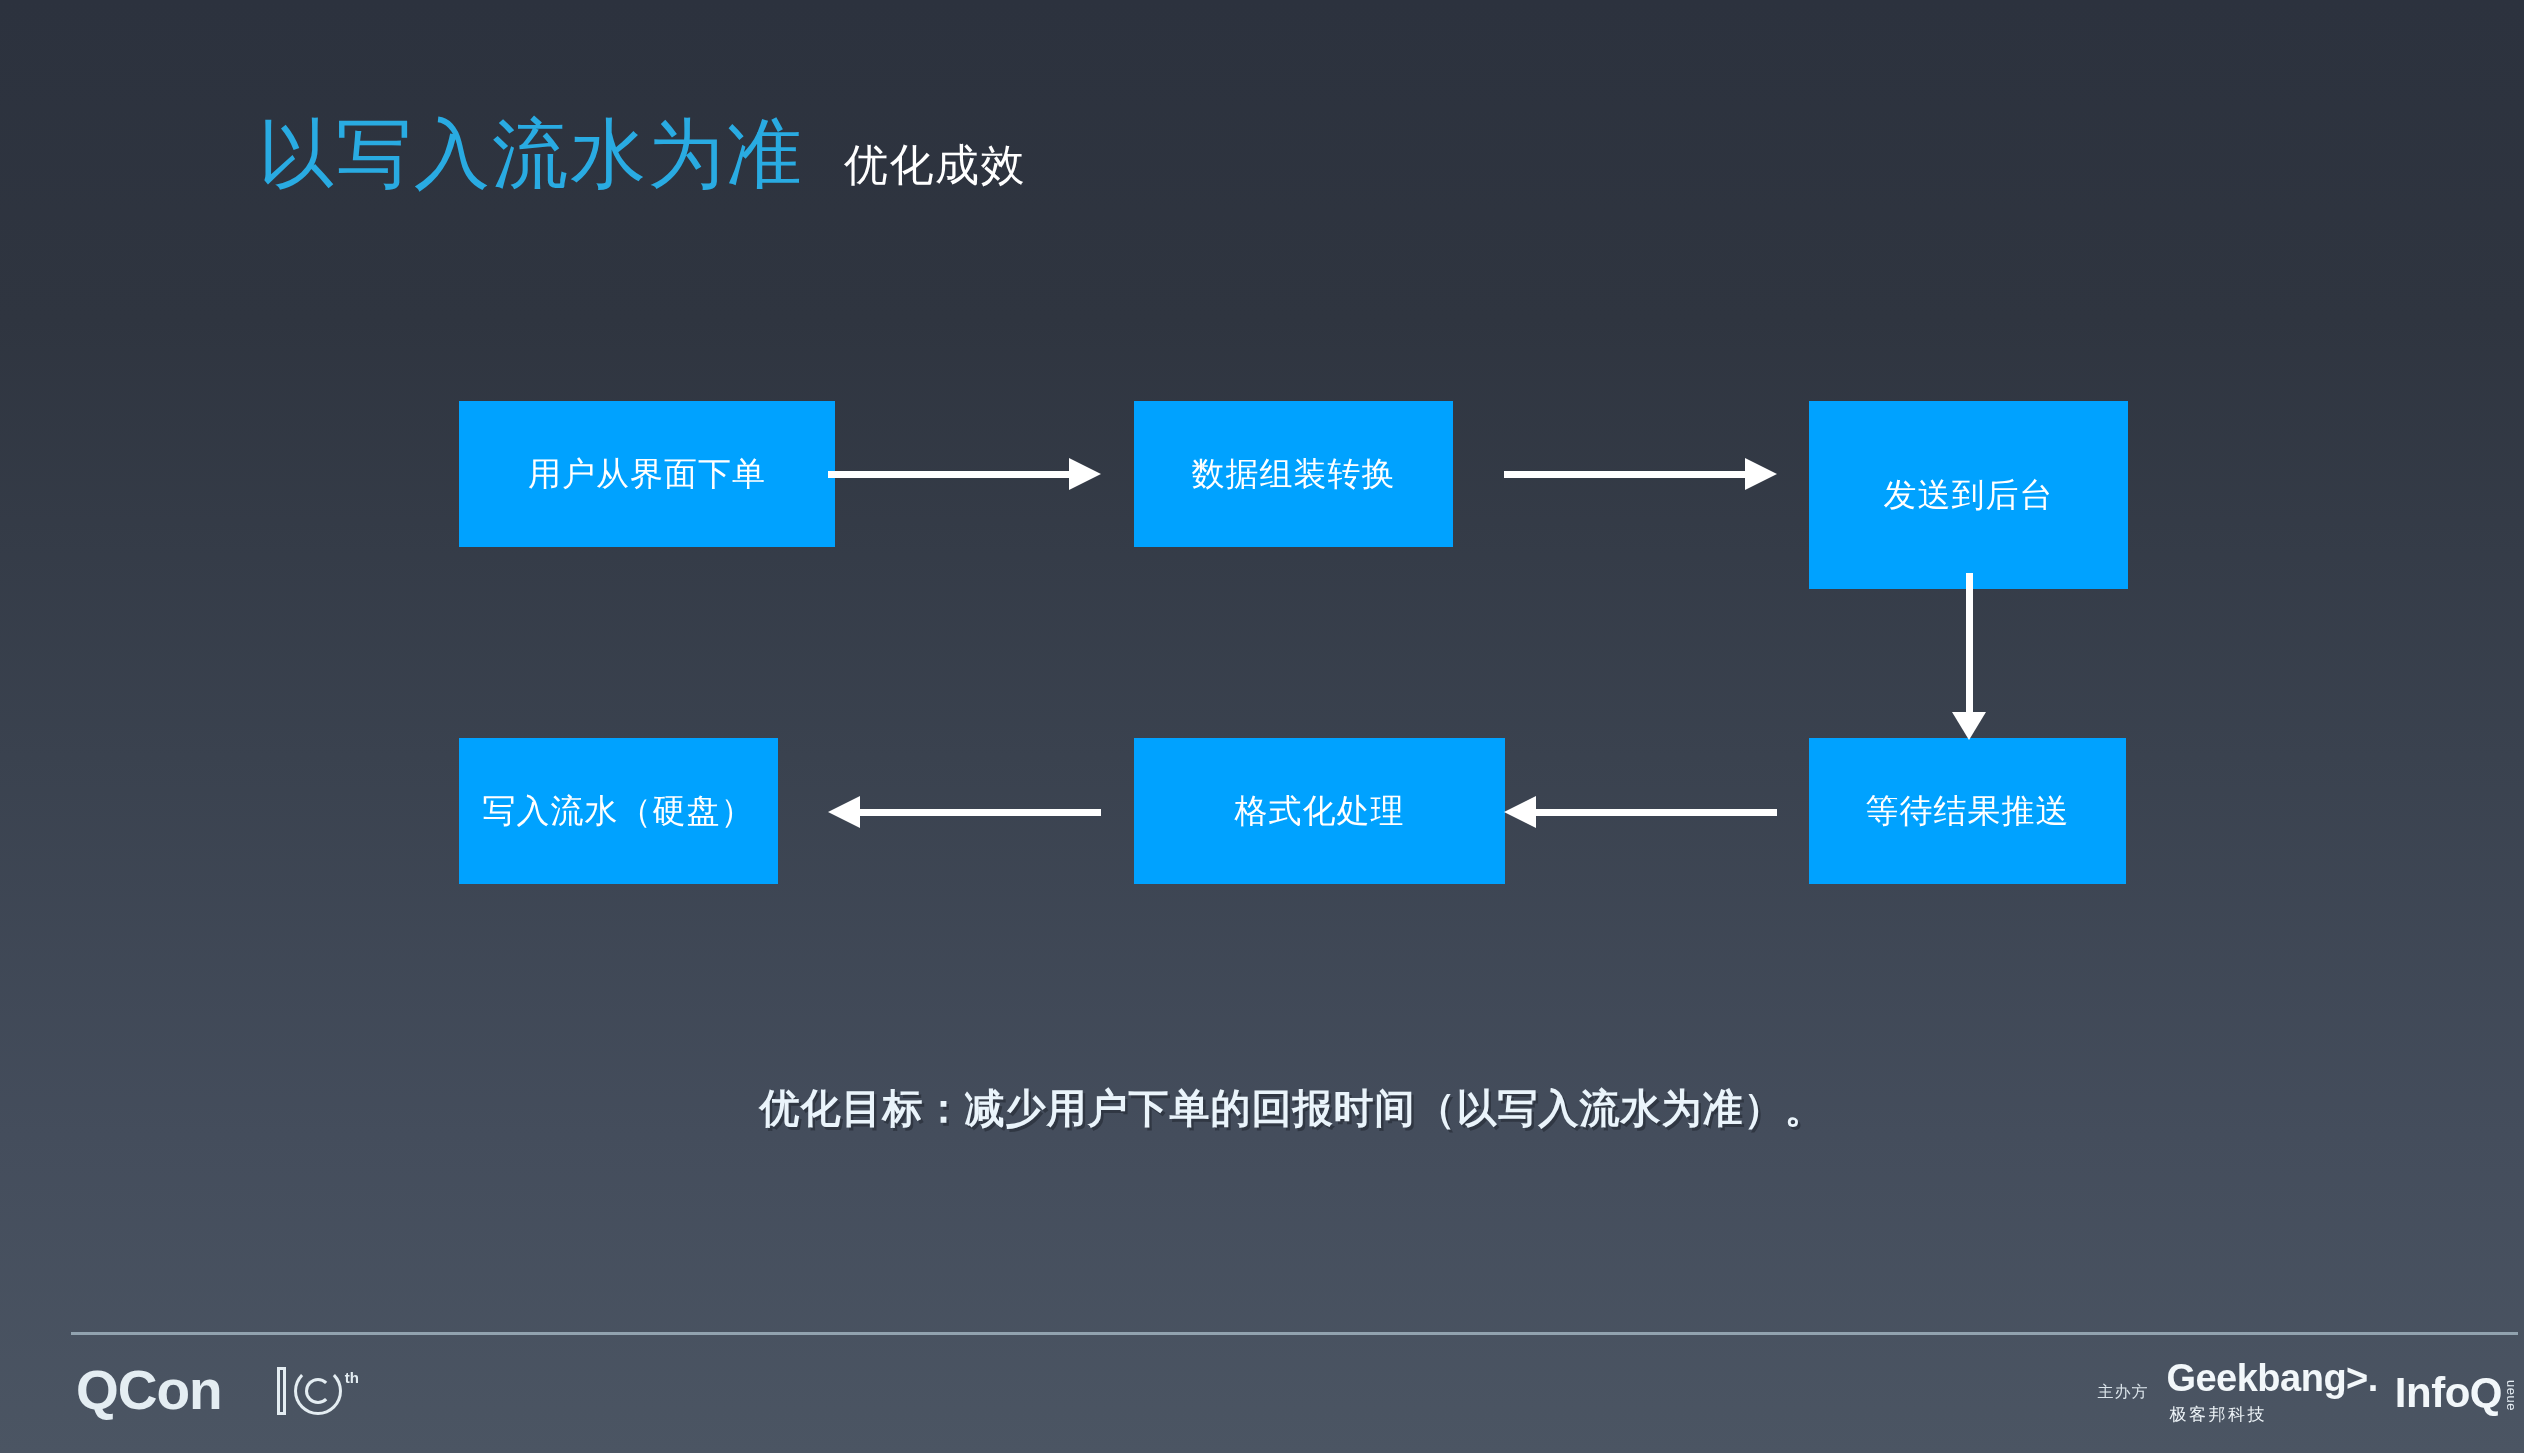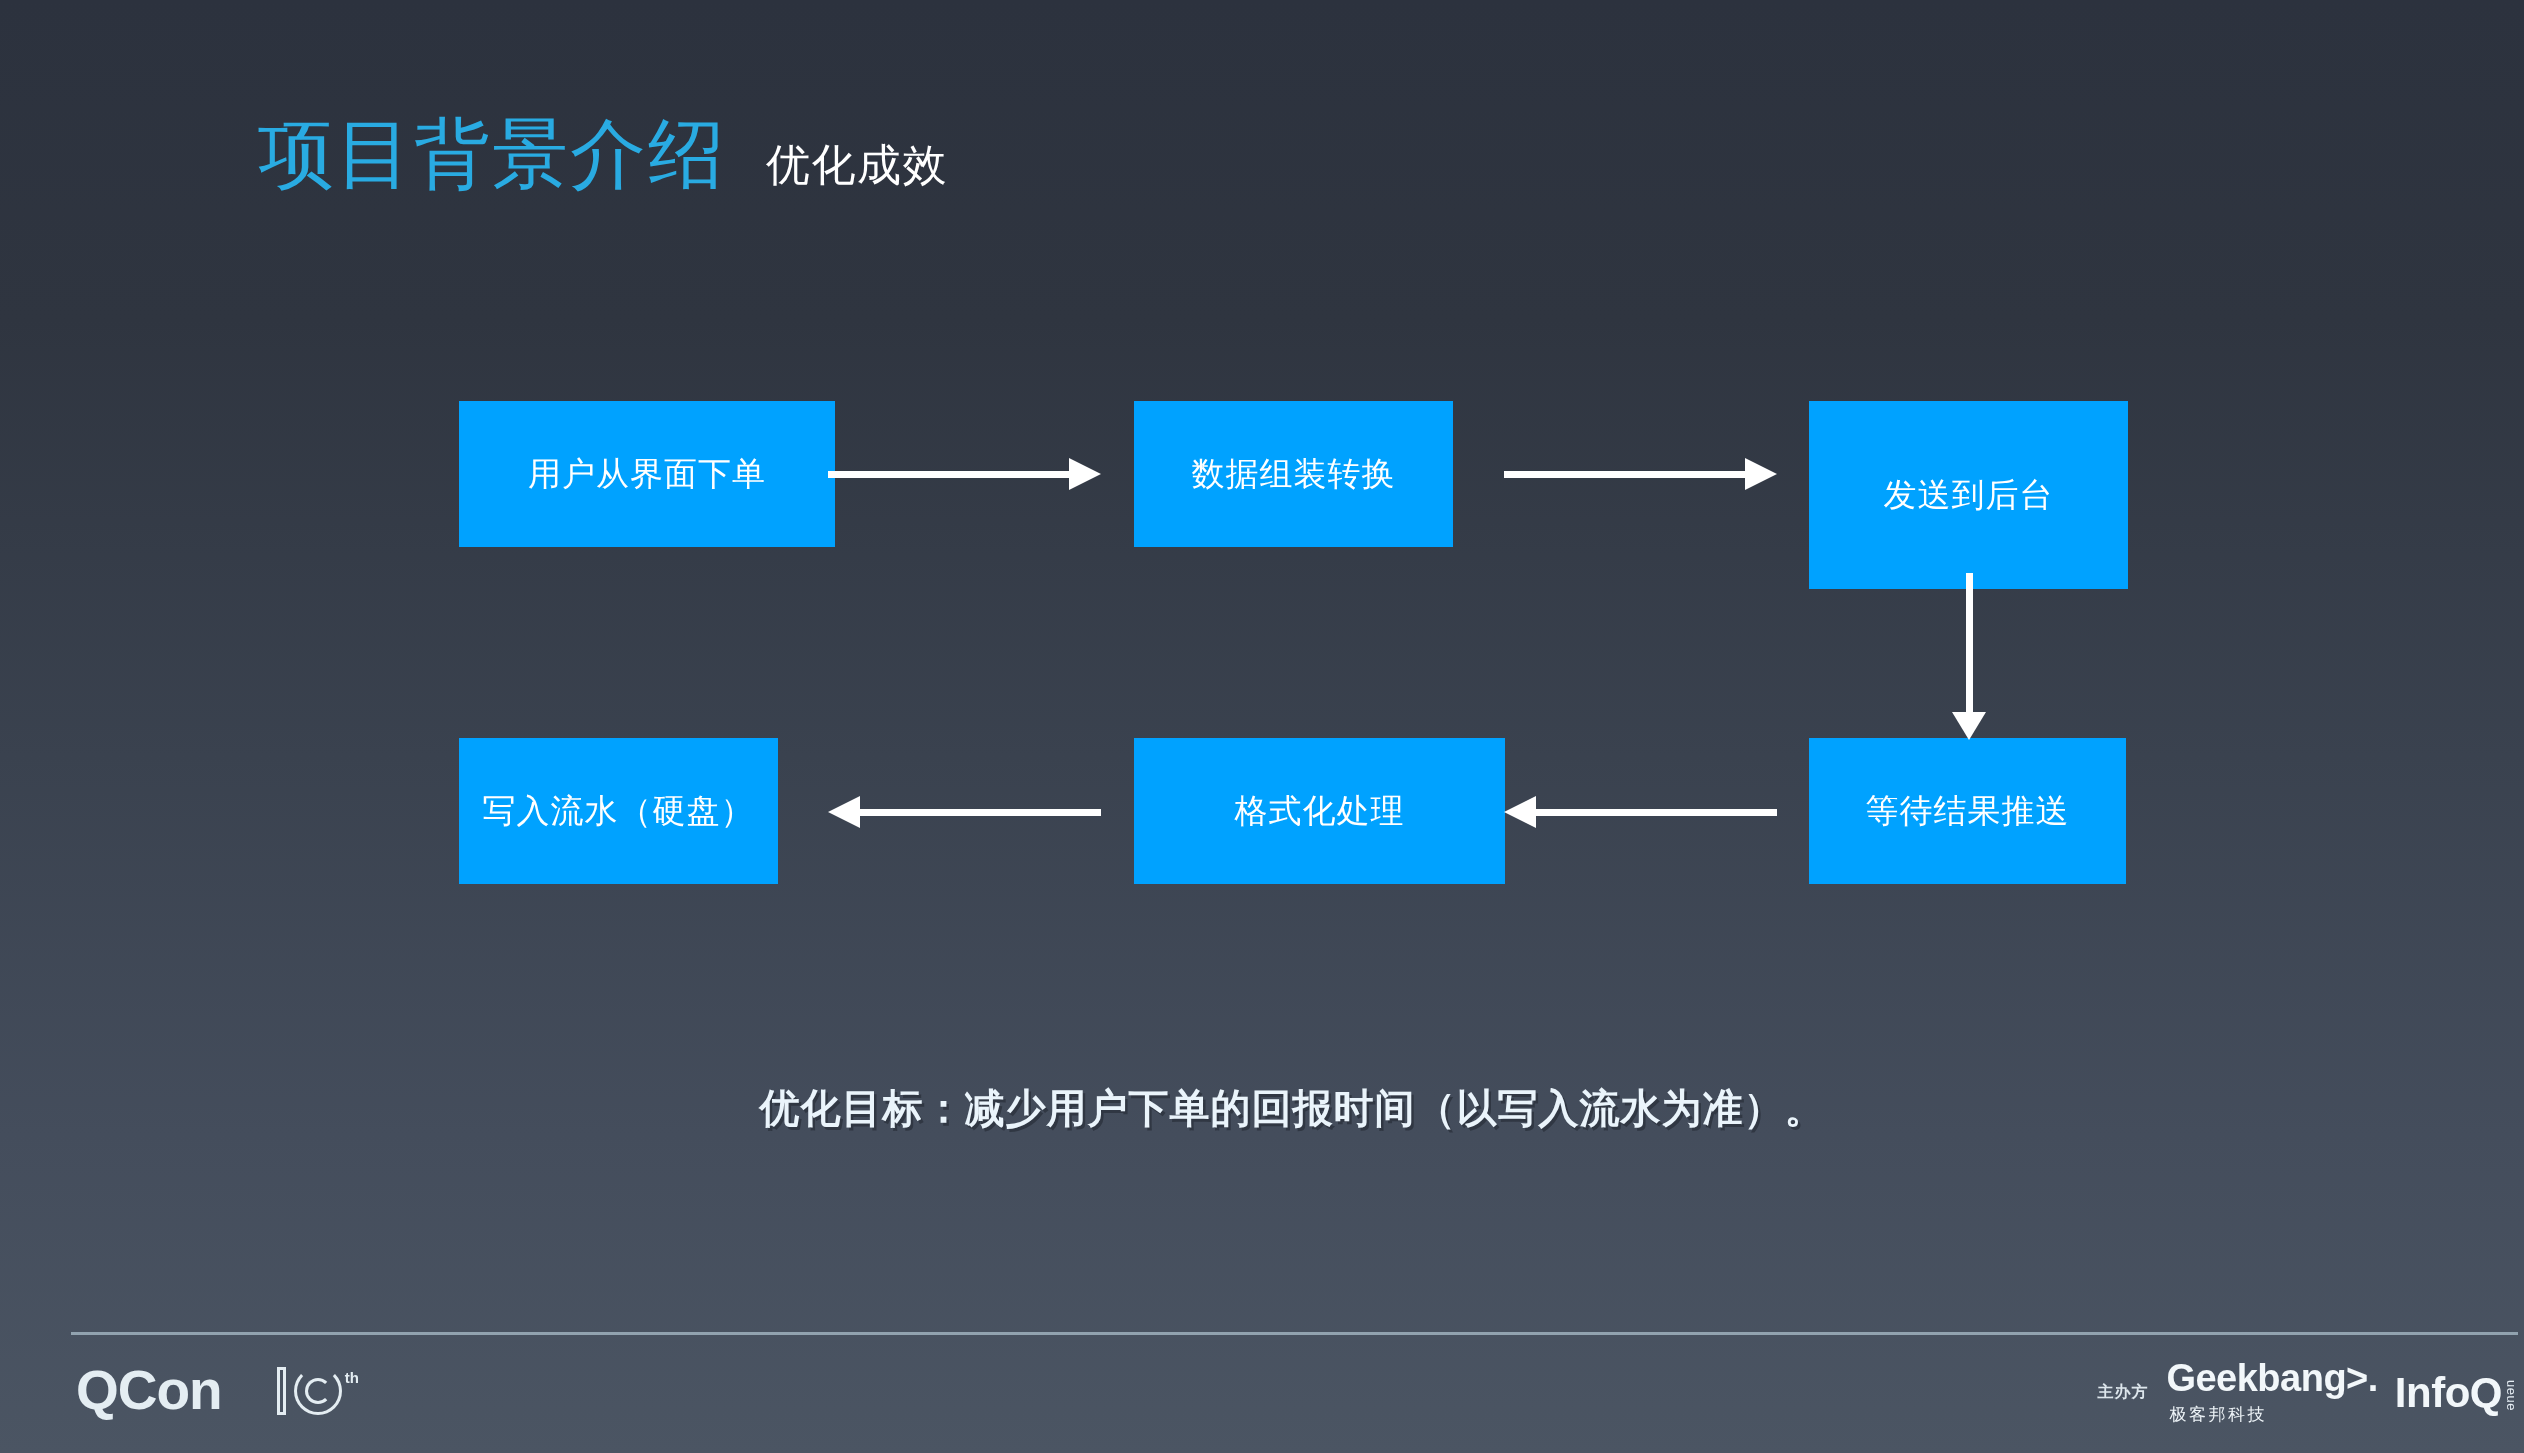--- a/index.html
+++ b/index.html
@@ -216,21 +216,20 @@
     top: 1359px;
     display: flex;
     align-items: center;
   }
   .host-label {
     font-size: 16px;
     color: #dde6ec;
     letter-spacing: 1px;
     margin-right: 18px;
     white-space: nowrap;
-    font-weight: bold;
   }
   .geekbang-block {
     display: flex;
     flex-direction: column;
     align-items: flex-start;
     margin-right: 17px;
   }
   .geekbang-en {
     font-size: 38px;
     font-weight: bold;
@@ -268,21 +267,21 @@
     margin-left: 2px;
     margin-top: 6px;
   }
 </style>
 </head>
 <body>
 
 <div class="slide">
 
   <div class="header">
-    <div class="page-title">项目背景介绍</div>
+    <div class="page-title">以写入流水为准</div>
     <div class="page-subtitle">优化成效</div>
   </div>
 
   <div class="flow">
 
     <div class="node node-n1">
       <span>用户从界面下单</span>
     </div>
     <div class="node node-n2">
       <span>数据组装转换</span>

